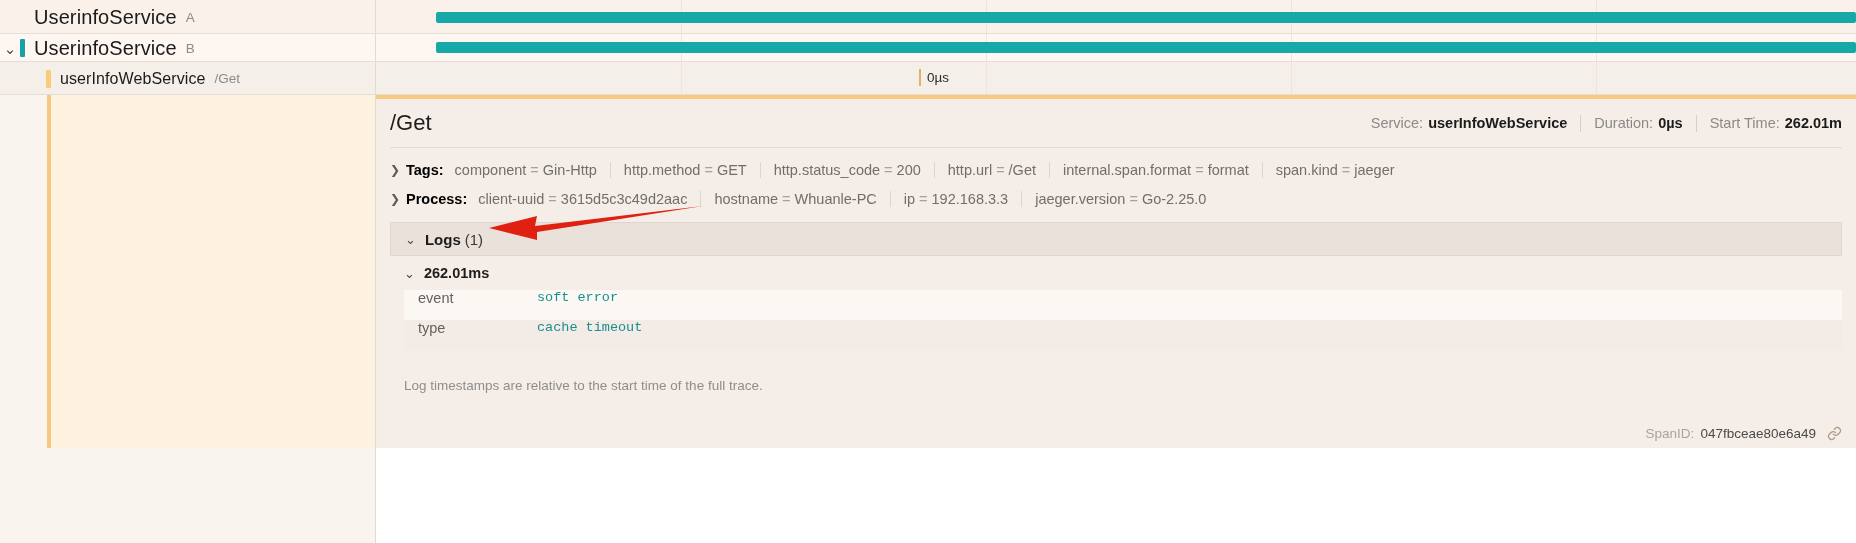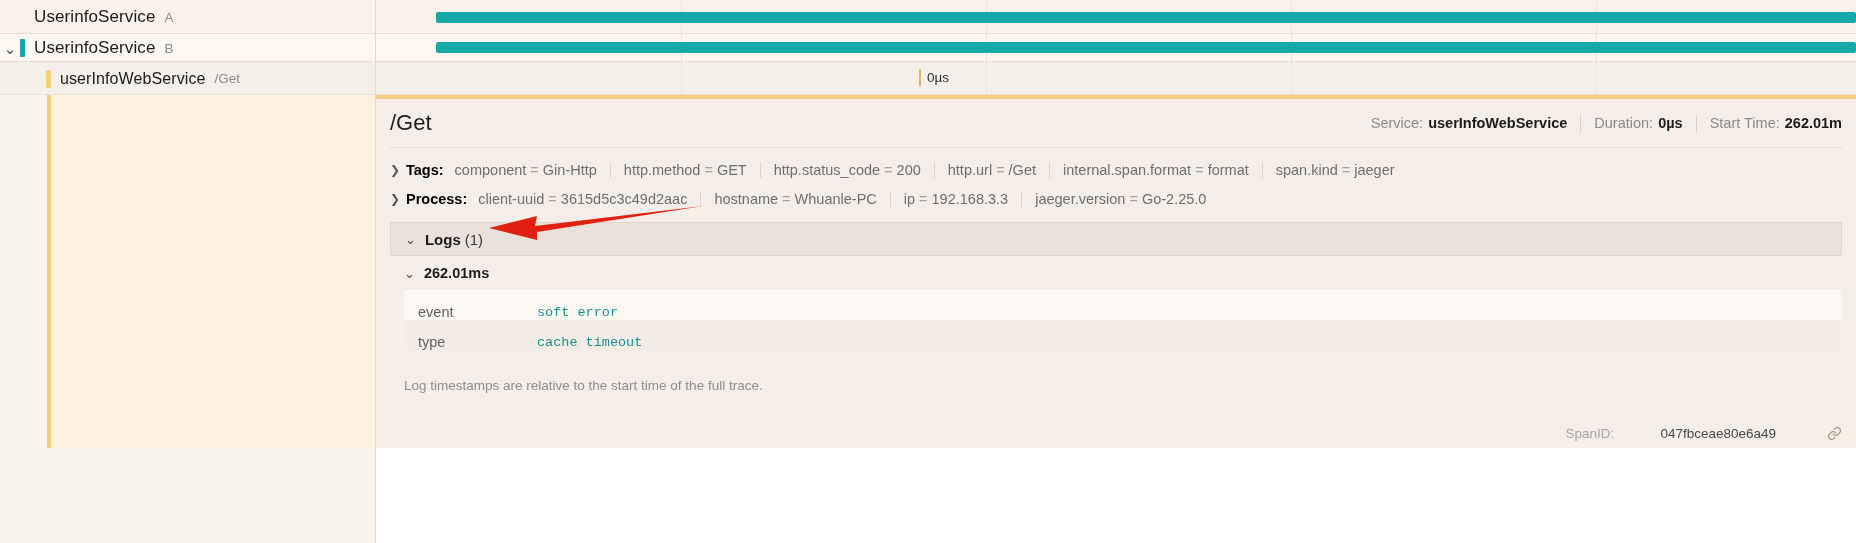--- a/index.html
+++ b/index.html
@@ -42,21 +42,21 @@
   .chev.hidden { visibility: hidden; }
 
   .accent {
     width: 5px; height: 18px; border-radius: 1px; margin-right: 9px;
   }
   .accent.teal { background: #17a2a6; }
   .accent.amber { background: #f7cc7a; }
   .accent.none { background: transparent; }
 
   .svc {
-    font-size: 17px; color: #1b1b1b; letter-spacing: .1px;
+    font-size: 20px; color: #1b1b1b; letter-spacing: .1px;
   }
   .svc.small { font-size: 16px; }
   .op {
     font-size: 13.5px; color: #8b8b8b; margin-left: 9px;
   }
 
   
   .vgrid { position:absolute; top:0; bottom:0; width:1px; background:#ece4dd; }
 
   .tbar {
@@ -144,44 +144,44 @@
   .logs-head .ltitle { font-weight:bold; }
   .logs-head .lcount { font-weight:normal; color:#3a3a3a; margin-left:4px; }
 
   .log-ts {
     height:34px; display:flex; align-items:center;
     padding-left:14px; font-size:14.5px; font-weight:bold; color:#1d1d1d;
   }
   .log-ts .chev2 { font-size:13px; color:#4a4a4a; margin-right:9px; font-weight:normal; }
 
   .log-table { margin-left:14px; margin-right:0px; }
-  .log-tr { display:flex; align-items:flex-end; height:30px; }
+  .log-tr { display:flex; align-items:flex-start; height:30px; }
   .log-tr.odd  { background:#fbf7f3; }
   .log-tr.even { background:#f3ece6; }
   .log-k {
     width:133px; padding-left:14px; box-sizing:border-box;
     font-size:14.5px; color:#616161;
   }
   .log-v {
     font-family:"Liberation Mono", monospace;
     font-size:13.5px;
   }
-  .log-v.teal { color:#1a8f8f;margin-top:12px; }
+  .log-v.teal { color:#1a8f8f; }
   .log-v.blue { color:#2244cc; }
 
   .log-note {
     margin-top:28px; margin-left:14px;
     font-size:13.5px; color:#8e8e8e;
   }
 
   
   .d-footer {
     position:absolute; right:14px; bottom:7px;
     display:flex; align-items:center;
-    font-size:13.5px; color:#9a9a9a;gap:40px;
+    font-size:13.5px; color:#9a9a9a;
   }
   .d-footer .fk { color:#a5a5a5; }
   .d-footer .fv { color:#4a4a4a; margin-left:6px; }
   .link-icon { margin-left:11px; color:#b09a85; display:flex; align-items:center; }
 
   
   .bottom-strip {
     position:absolute; left:0; top:448px; width:1856px; height:95px;
     background:#fff;
   }

